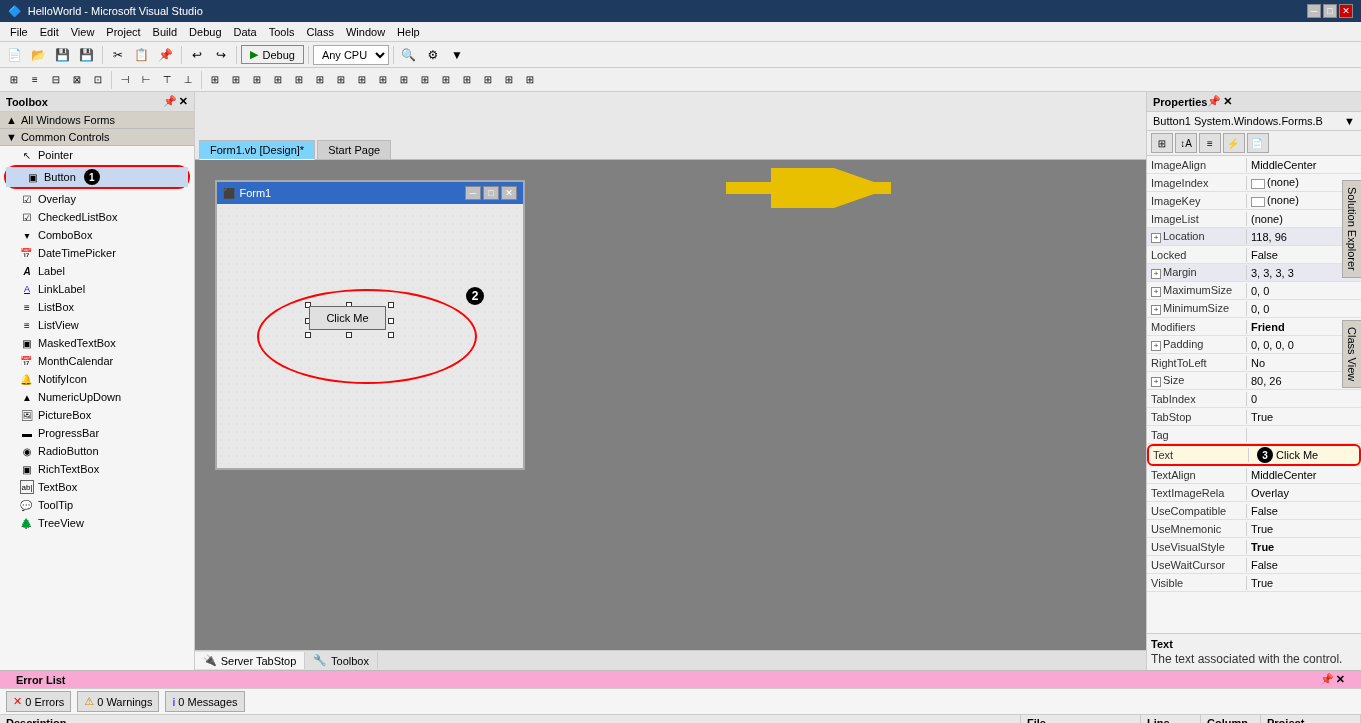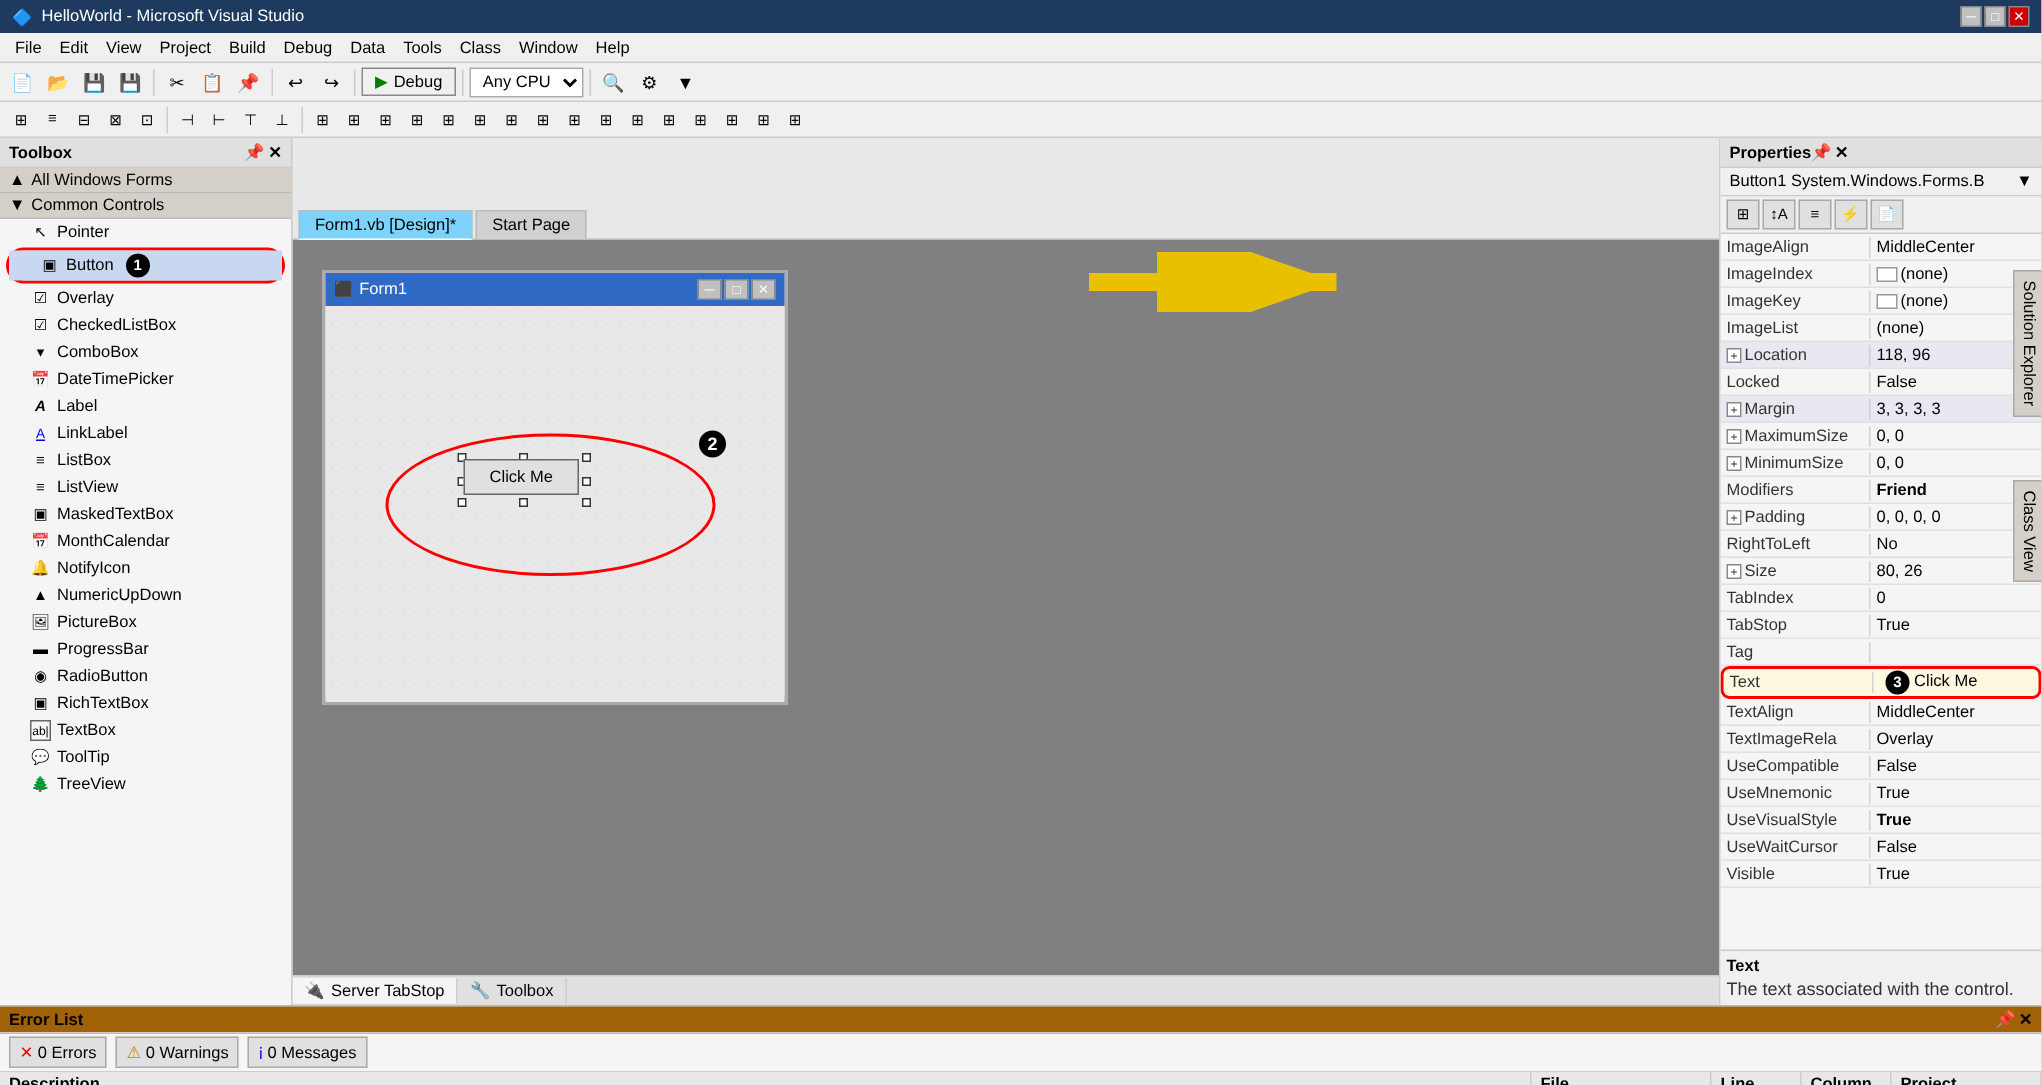--- a/index.html
+++ b/index.html
@@ -63,21 +63,21 @@
     .prop-value { padding: 1px 4px; flex: 1; color: #000; overflow: hidden; text-overflow: ellipsis; white-space: nowrap; }
     .prop-value.bold { font-weight: bold; }
     .expand-icon { width: 10px; height: 10px; border: 1px solid #888; background: white; display: inline-flex; align-items: center; justify-content: center; font-size: 8px; margin-right: 2px; flex-shrink: 0; }
     
     .properties-bottom { border-top: 1px solid #ccc; padding: 4px; background: #f0f0f0; }
     .prop-desc-title { font-weight: bold; font-size: 11px; margin-bottom: 2px; }
     .prop-desc-text { font-size: 12px; color: #333; }
     
     
     .error-list { height: 80px; background: #f5f5f5; border-top: 1px solid #bbb; display: flex; flex-direction: column; }
-    .error-list-header { background: #a16207; padding: 2px 6px; font-size: 11px; font-weight: bold; border-bottom: 1px solid #ccc; display: flex; align-items: center; justify-content: space-between; }
+    .error-list-header { background: #f9a8d4; padding: 2px 16px; font-size: 11px; font-weight: bold; border-bottom: 1px solid #ccc; display: flex; align-items: center; justify-content: space-between; }
     .error-list-toolbar { display: flex; gap: 6px; padding: 2px 6px; border-bottom: 1px solid #ccc; }
     .error-btn { display: flex; align-items: center; gap: 3px; padding: 2px 6px; background: #e0e0e0; border: 1px solid #aaa; cursor: pointer; font-size: 11px; }
     .error-table-header { display: flex; background: #e8e8e8; border-bottom: 1px solid #ccc; font-size: 11px; font-weight: bold; }
     .error-col { padding: 2px 6px; border-right: 1px solid #ccc; }
     .error-col.desc { flex: 1; }
     .error-col.file { width: 120px; }
     .error-col.line { width: 60px; }
     .error-col.col { width: 60px; }
     .error-col.proj { width: 100px; }
     

